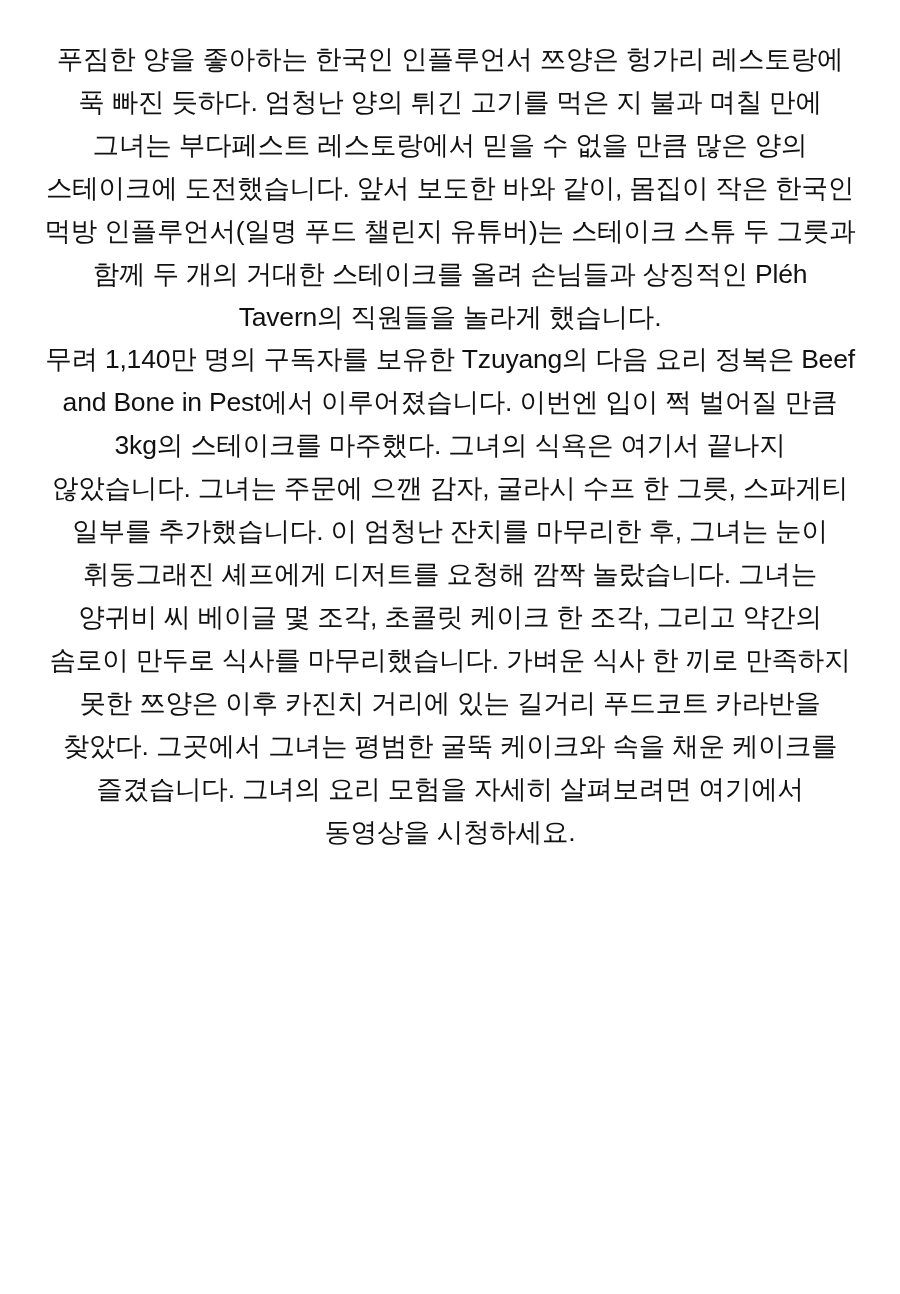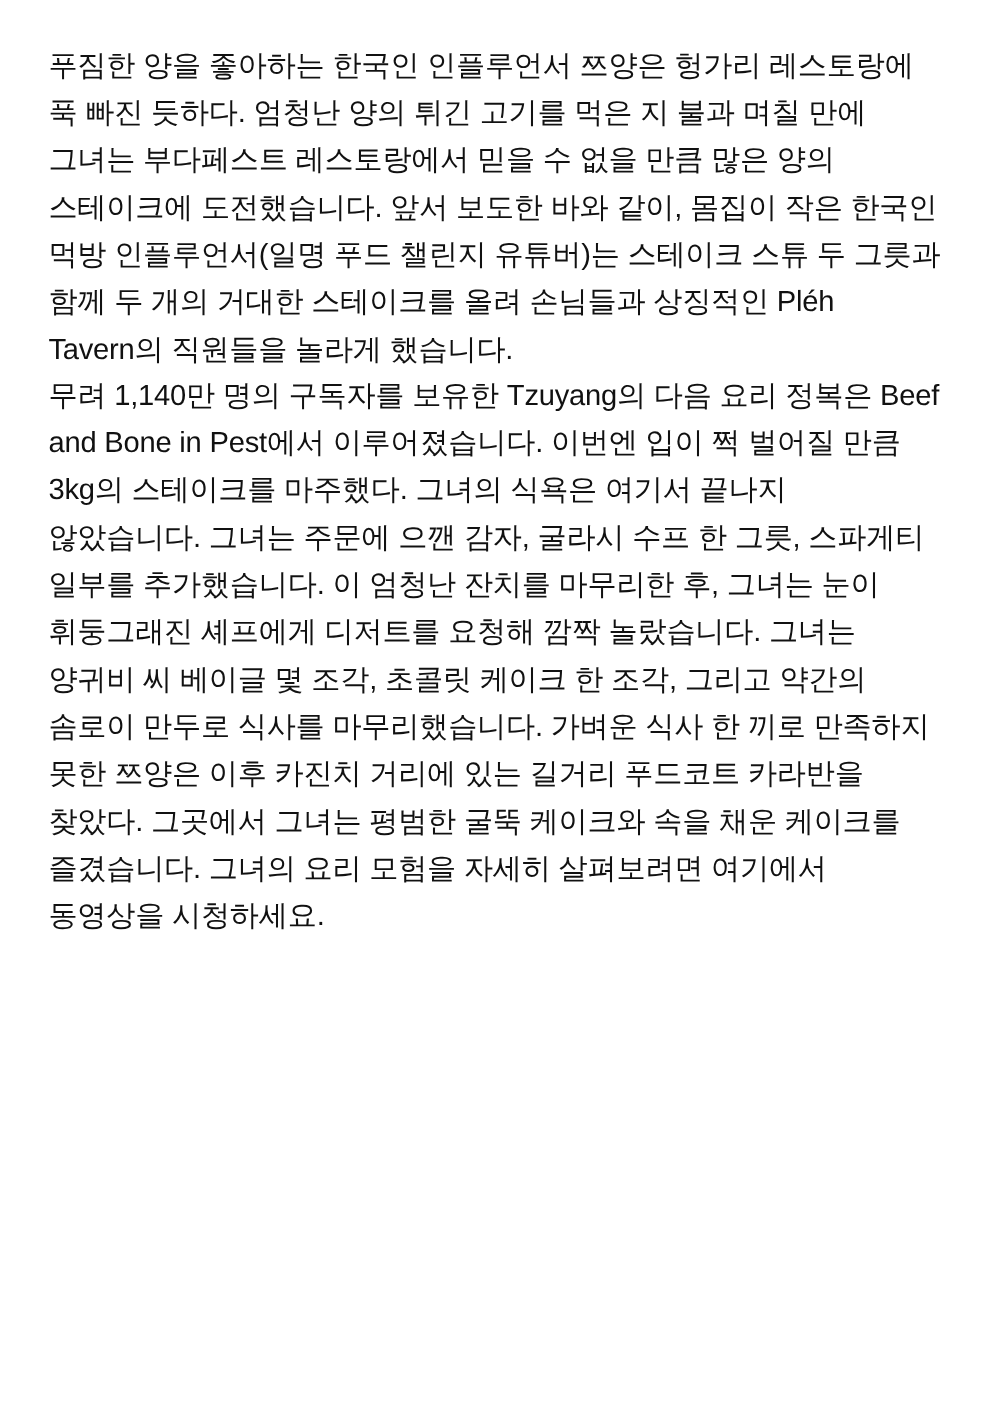--- a/index.html
+++ b/index.html
@@ -19,21 +19,21 @@
     width: 900px;
     height: 1294px;
     padding: 38px 44px 20px 44px;
   }
   .paragraph {
     font-size: 26.5px;
     line-height: 1.62;
     letter-spacing: -0.2px;
     color: #111111;
     margin: 0;
-    text-align: left;
+    text-align: center;
     word-break: keep-all;
   }
   .paragraph + .paragraph {
     margin-top: 0px;
   }
 </style>
 </head>
 <body>
 
 <div class="article">

